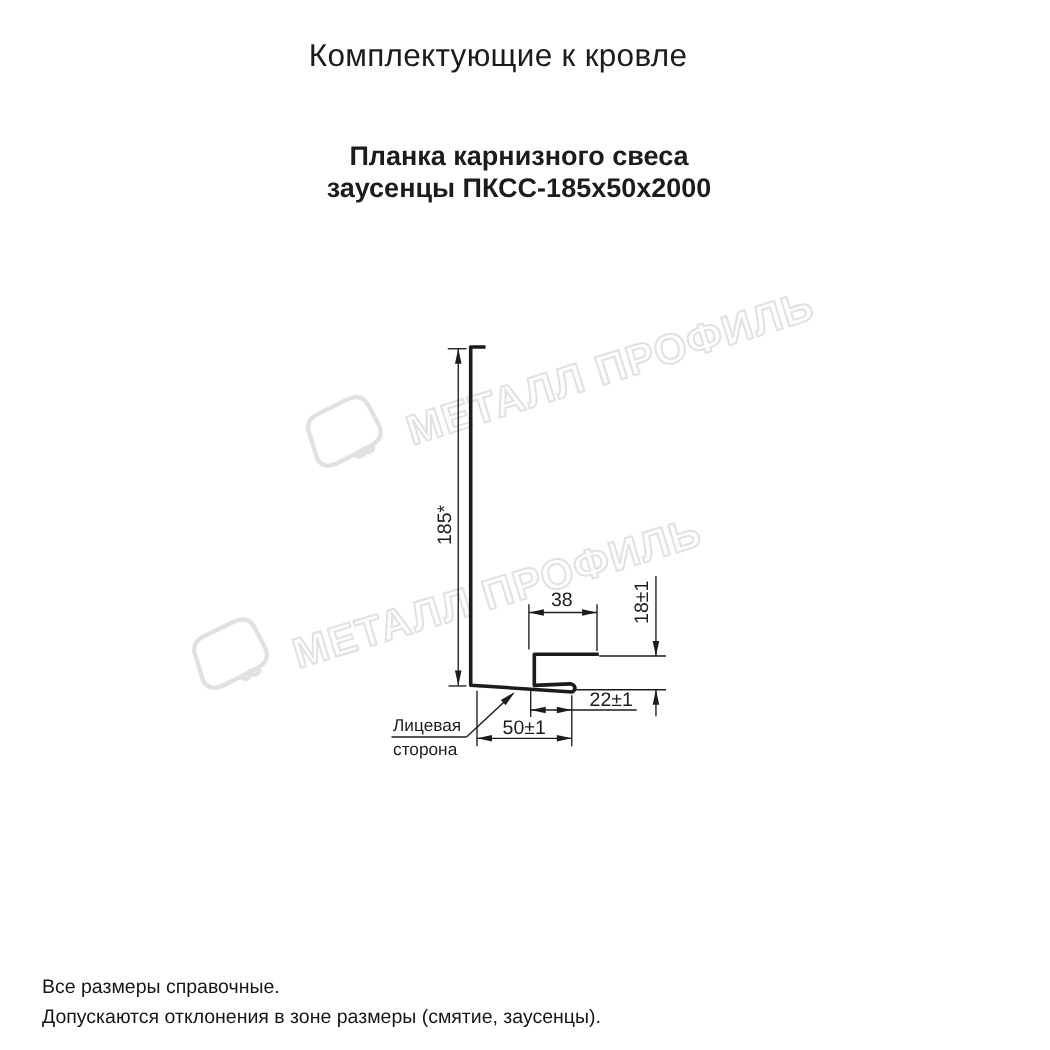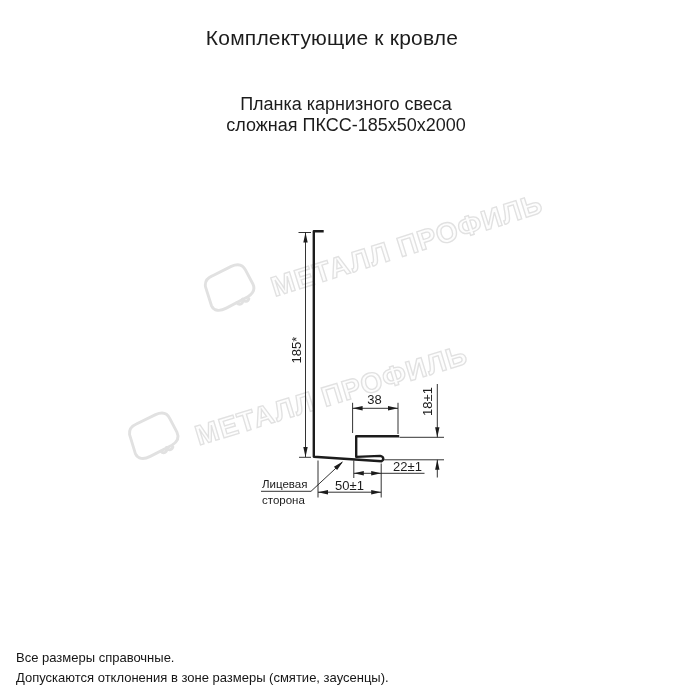--- a/index.html
+++ b/index.html
@@ -2,23 +2,23 @@
 <html><head>
 <meta charset="utf-8">
 <style>
   html,body{margin:0;padding:0;background:#fff;}
   .page{position:relative;width:700px;height:700px;background:#ffffff;overflow:hidden;
         font-family:"Liberation Sans",sans-serif;color:#1c1c1c;}
   
   .title{position:absolute;top:26px;left:0;width:100%;padding-right:36px;box-sizing:border-box;
          text-align:center;font-size:21px;font-weight:400;letter-spacing:.2px;}
   .subtitle{position:absolute;top:94px;left:0;width:100%;padding-right:8px;box-sizing:border-box;
-            text-align:center;font-size:18px;font-weight:400;line-height:21px;}
+            text-align:center;font-size:18px;font-weight:700;line-height:21px;}
   
-  .footer{position:absolute;left:16px;top:648px;font-size:13px;line-height:20px;color:#161616;}
+  .footer{position:absolute;left:28px;top:648px;font-size:13px;line-height:20px;color:#161616;}
   
   .watermark{position:absolute;display:flex;align-items:center;gap:13px;height:52px;
              transform-origin:0 50%;pointer-events:none;}
   .wm-upper{left:202px;top:276px;transform:rotate(-17.5deg);}
   .wm-lower{left:126px;top:424px;transform:rotate(-17deg);}
   .wm-logo{width:58px;height:46px;flex:0 0 auto;transform:translateY(-6px);}
   .wm-text{font-weight:700;font-size:28px;line-height:1;letter-spacing:1px;white-space:nowrap;
            color:#fdfdfd;-webkit-text-stroke:1.3px #e1e1e1;transform:translateY(8px);}
   
   .drawing{position:absolute;left:0;top:0;}
@@ -111,21 +111,21 @@
       <path class="thin" d="M 311 491.3 L 342 462.5"></path>
       <polygon class="arr" points="343.2,461.3 337.1,470.1 333.9,466.7"></polygon>
       <text class="lbltxt" x="262" y="487.5">Лицевая</text>
       <text class="lbltxt" x="262" y="503.5">сторона</text>
     </g>
   </svg>
 
   <div class="title">Комплектующие к кровле</div>
   <div class="subtitle">
     <div>Планка карнизного свеса</div>
-    <div>сложная ПКСС-185х50х2000</div>
+    <div>заусенцы ПКСС-185х50х2000</div>
   </div>
 
   <div class="footer">
     <div>Все размеры справочные.</div>
     <div>Допускаются отклонения в зоне размеры (смятие, заусенцы).</div>
   </div>
 
 </div>
 
 </body></html>

